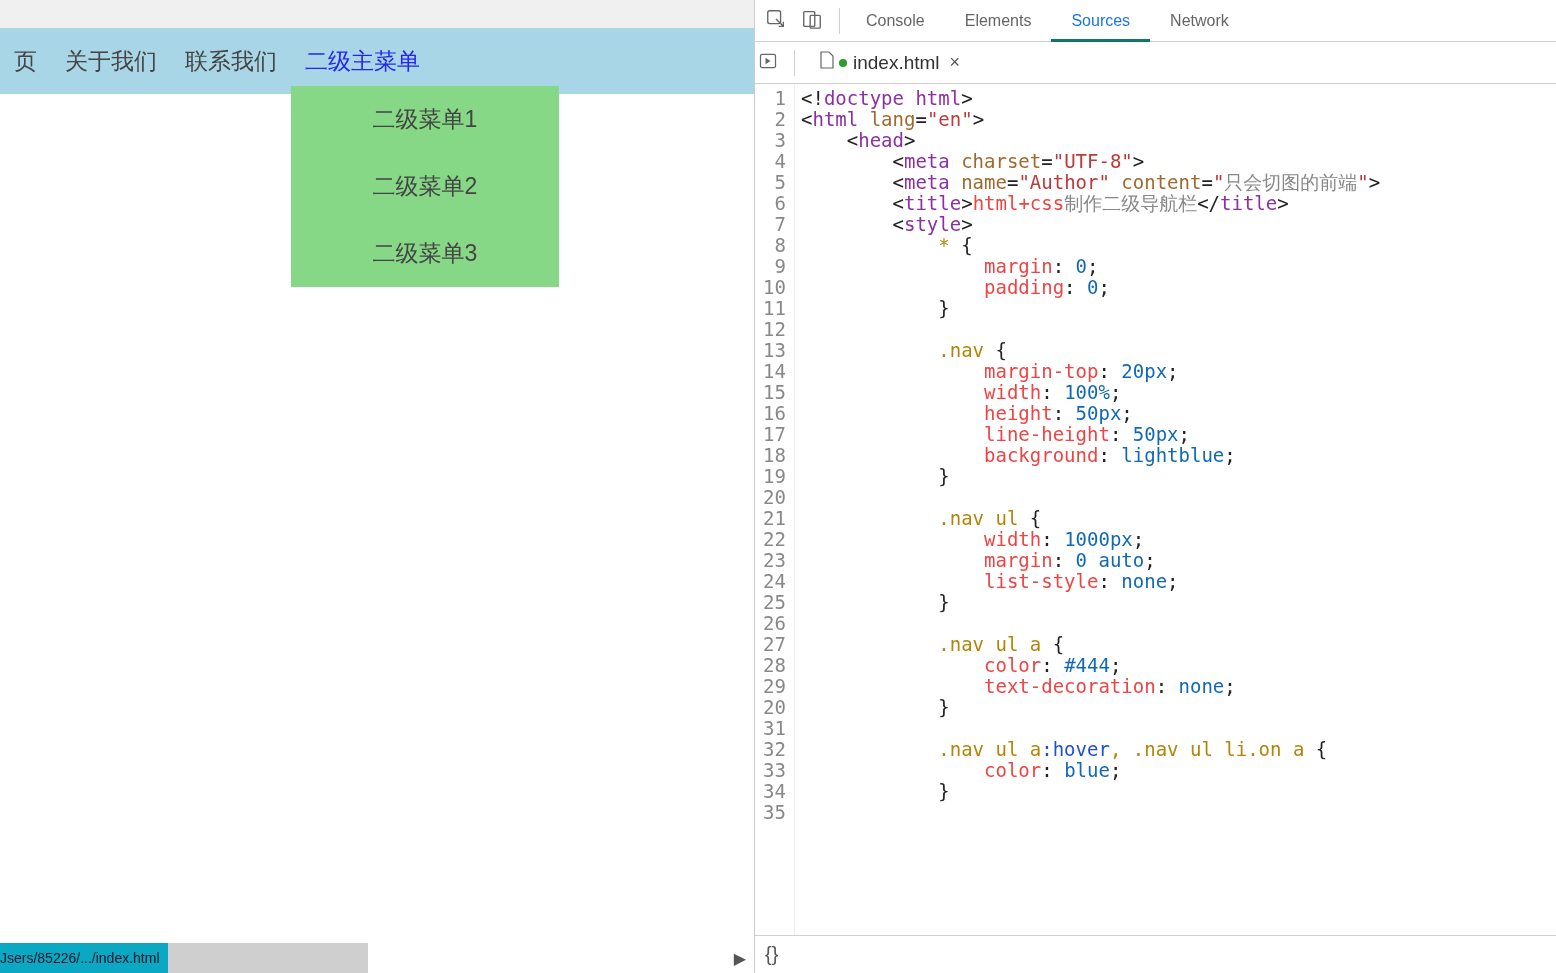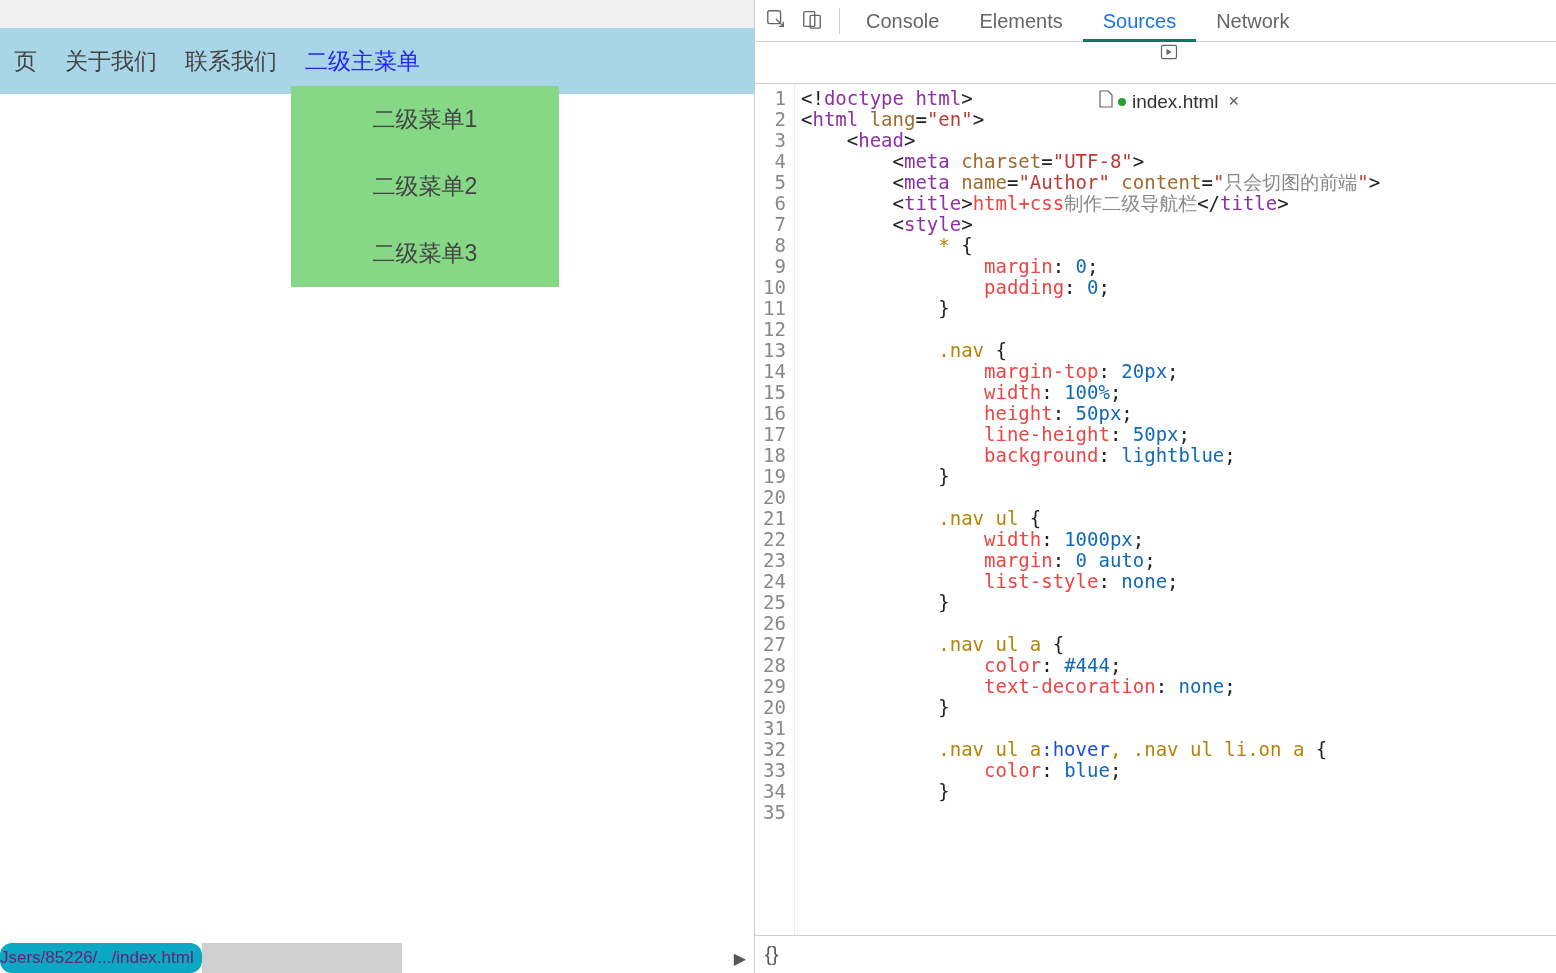--- a/index.html
+++ b/index.html
@@ -11,35 +11,35 @@
 .nav ul { list-style: none; display: flex; padding-left: 0; }
 .nav ul li { position: relative; }
 .nav ul li a { display: block; padding: 0 14px; font-size: 23px; color: #444; text-decoration: none; }
 .nav ul li.on > a { color: #2424f5; }
 .nav ul li.on .sub { display: block; }
 .sub { position: absolute; top: 58px; left: 0; width: 268px; background: #86d886; }
 .sub li { height: 67px; line-height: 67px; text-align: center; }
 .sub li a { font-size: 23px; color: #444; }
 
 .status-bar { position: absolute; bottom: 0; left: 0; width: 100%; height: 30px; display: flex; align-items: center; }
-.status-seg { height: 100%; background: #0aa8c3; color: #701a75; font-size: 17px; line-height: 30px; padding: 0 8px 0 0; border-radius: 12px; }
+.status-seg { height: 100%; background: #0aa8c3; color: #0f172a; font-size: 14px; line-height: 30px; padding: 0 8px 0 0; }
 .status-mid { height: 100%; background: #cfcfcf; width: 200px; }
 .status-arrow { margin-left: auto; margin-right: 8px; font-size: 16px; color: #555; }
 
 
 .devtools { flex: 1; height: 100%; background: #fff; border-left: 1px solid #ccc; display: flex; flex-direction: column; font-family: "Segoe UI", Arial, sans-serif; }
 
 .dt-tabs { height: 42px; border-bottom: 1px solid #d0d0d0; display: flex; align-items: center; }
 .dt-iconbox { display: flex; align-items: center; padding: 0 10px; gap: 14px; }
 .dt-icon svg { width: 22px; height: 22px; stroke: #666; fill: none; stroke-width: 1.5; }
 .dt-divider { width: 1px; height: 26px; background: #d0d0d0; margin: 0 6px; }
-.dt-tab { padding: 0 20px; height: 42px; line-height: 42px; font-size: 20px; color: #666; cursor: pointer; }
+.dt-tab { padding: 0 20px; height: 42px; line-height: 42px; font-size: 16px; color: #666; cursor: pointer; }
 .dt-tab.active { color: #1a73e8; border-bottom: 3px solid #0f766e; height: 42px; }
 
-.dt-filebar { height: 42px; border-bottom: 1px solid #d0d0d0; display: flex; align-items: center; padding-left: 26px; gap: 10px; flex-direction: column; }
+.dt-filebar { height: 42px; border-bottom: 1px solid #d0d0d0; display: flex; align-items: center; padding-left: 3px; gap: 10px; }
 .dt-runicon svg { width: 20px; height: 20px; fill: #666; }
 .dt-filetab { display: flex; align-items: center; gap: 6px; padding: 4px 8px; font-size: 19px; color: #333; }
 .dt-filetab .dot { width: 8px; height: 8px; border-radius: 50%; background: #2a9d2a; margin-left: -2px; }
 .dt-close { font-size: 18px; color: #555; margin-left: 4px; cursor: pointer; }
 
 .dt-editor { flex: 1; overflow: hidden; display: flex; font-family: Consolas, monospace; font-size: 19px; line-height: 21px; }
 .gutter { background: #fff; color: #888; text-align: right; padding: 4px 8px 0 0; border-right: 1px solid #eee; min-width: 40px; }
 .gutter div { height: 21px; }
 .code { padding: 4px 0 0 6px; white-space: pre; color: #222; }
 .code div { height: 21px; }

